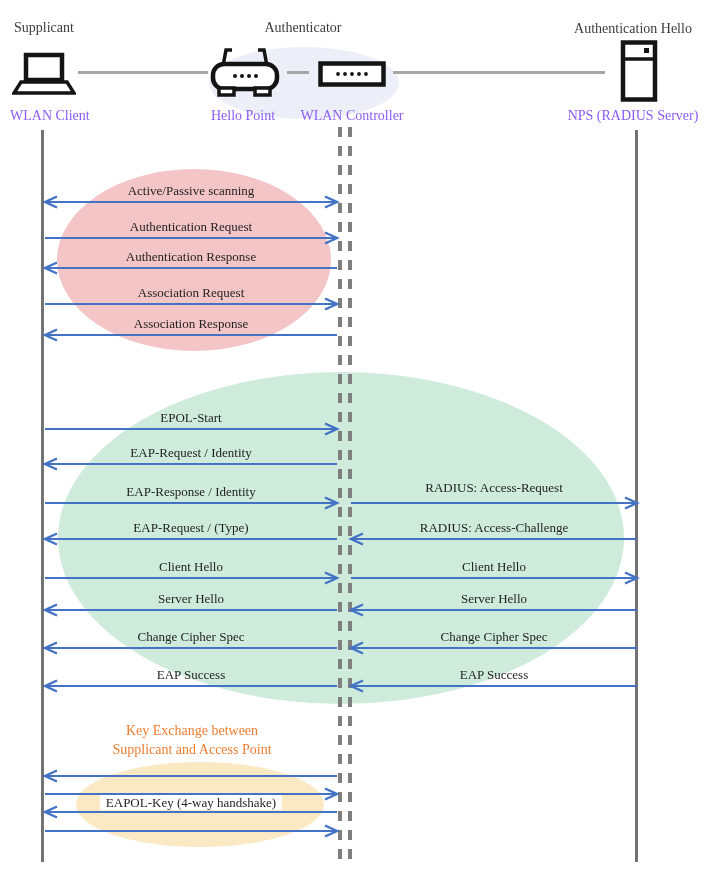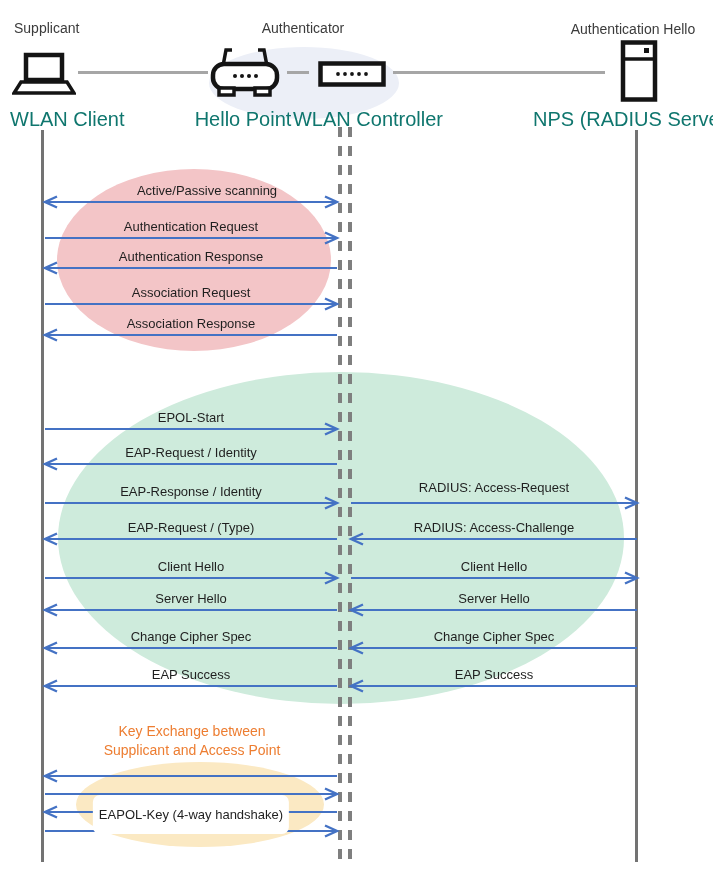--- a/index.html
+++ b/index.html
@@ -1,35 +1,35 @@
 <!DOCTYPE html>
 <html><head>
 <meta charset="utf-8">
 <style>
   html,body{margin:0;padding:0;background:#fff;}
   .canvas{
     position:relative;width:713px;height:875px;background:#ffffff;
-    font-family:Liberation Sans, sans-serif;overflow:hidden;
+    font-family:Liberation Serif, serif;overflow:hidden;
   }
   .ellipse{position:absolute;border-radius:50%;z-index:1;}
   .role-title{position:absolute;font-size:14px;color:#3b3b3b;white-space:nowrap;z-index:2;}
-  .device-label{position:absolute;font-size:20px;color:#0f766e;white-space:nowrap;z-index:2;}
+  .device-label{position:absolute;font-size:14px;color:#8b5cf6;white-space:nowrap;z-index:2;}
   .centered{transform:translateX(-50%);}
   .icon{position:absolute;z-index:3;}
   .connector{position:absolute;height:3px;background:#a6a6a6;top:71px;z-index:2;}
   .lifeline{position:absolute;width:3px;background:#737373;z-index:2;}
   .lifeline-dashed{position:absolute;width:3.5px;z-index:2;
     background:repeating-linear-gradient(to bottom,#7f7f7f 0 10px,transparent 10px 19px);}
   .phase-title{position:absolute;font-size:14px;white-space:nowrap;z-index:4;transform:translateX(-50%);}
   .phase-red{color:#c00000;}
   .phase-green{color:#35a85c;}
   .phase-orange{color:#ed7d31;}
   .msg-label{position:absolute;transform:translateX(-50%);font-size:13px;color:#1f1f1f;
     white-space:nowrap;z-index:4;line-height:15px;}
-  .msg-label.boxed{background:#ffffff;padding:12px 6px;border-radius:7px;}
+  .msg-label.boxed{background:#ffffff;padding:0 6px;}
   .ellipse-pink{left:57px;top:169px;width:274px;height:182px;background:#f3c5c7;}
   .ellipse-green{left:58px;top:372px;width:566px;height:332px;background:#ceebdc;}
   .ellipse-yellow{left:76px;top:762px;width:248px;height:85px;background:#fbe9c3;}
   .ellipse-authbg{left:209px;top:47px;width:190px;height:72px;background:#ecEFF7;z-index:1;}
 </style>
 </head>
 <body>
 
 <div class="canvas">
 
@@ -70,42 +70,42 @@
   </svg>
 
   <svg class="icon" style="left:620px;top:40px;" width="38" height="62" viewBox="0 0 38 62">
     <rect x="3" y="2.5" width="32" height="57" fill="#fff" stroke="#141414" stroke-width="4.5"></rect>
     <line x1="4" y1="19" x2="34" y2="19" stroke="#141414" stroke-width="3.5"></line>
     <rect x="24" y="8" width="5" height="5" fill="#141414"></rect>
   </svg>
 
   <div class="device-label" style="left:10px;top:108px;">WLAN Client</div>
   <div class="device-label centered" style="left:243px;top:108px;">Hello Point</div>
-  <div class="device-label centered" style="left:352px;top:108px;margin-left:16px;">WLAN Controller</div>
+  <div class="device-label centered" style="left:352px;top:108px;">WLAN Controller</div>
   <div class="device-label centered" style="left:633px;top:108px;">NPS (RADIUS Server)</div>
 
   <div class="lifeline" style="left:41px;top:130px;height:732px;"></div>
   <div class="lifeline-dashed" style="left:338px;top:127px;height:733px;"></div>
   <div class="lifeline-dashed" style="left:348px;top:127px;height:733px;"></div>
   <div class="lifeline" style="left:635px;top:130px;height:732px;"></div>
 
   <div class="ellipse ellipse-pink"></div>
   <div class="ellipse ellipse-green"></div>
   <div class="ellipse ellipse-yellow"></div>
 
   <div class="phase-title phase-orange" style="left:192px;top:723px;">Key Exchange between</div>
   <div class="phase-title phase-orange" style="left:192px;top:742px;">Supplicant and Access Point</div>
 
   <div id="messages-layer">
       <svg width="296" height="16" style="position: absolute; left: 43px; top: 194px; z-index: 3; overflow: visible;">
         <line x1="2" y1="8" x2="294" y2="8" stroke="#4472C4" stroke-width="2.2"></line>
         <polyline points="282,2.5 294,8 282,13.5" fill="none" stroke="#4472C4" stroke-width="2.4"></polyline>
         <polyline points="14,2.5 2,8 14,13.5" fill="none" stroke="#4472C4" stroke-width="2.4"></polyline>
       </svg>
-      <div class="msg-label" style="left: 191px; top: 183px; margin-left: 16px;">Active/Passive scanning</div>
+      <div class="msg-label" style="left: 191px; top: 183px;">Active/Passive scanning</div>
       <svg width="296" height="16" style="position: absolute; left: 43px; top: 230px; z-index: 3; overflow: visible;">
         <line x1="2" y1="8" x2="294" y2="8" stroke="#4472C4" stroke-width="2.2"></line>
         <polyline points="282,2.5 294,8 282,13.5" fill="none" stroke="#4472C4" stroke-width="2.4"></polyline>
       </svg>
       <div class="msg-label" style="left: 191px; top: 219px;">Authentication Request</div>
       <svg width="296" height="16" style="position: absolute; left: 43px; top: 260px; z-index: 3; overflow: visible;">
         <line x1="2" y1="8" x2="294" y2="8" stroke="#4472C4" stroke-width="2.2"></line>
         <polyline points="14,2.5 2,8 14,13.5" fill="none" stroke="#4472C4" stroke-width="2.4"></polyline>
       </svg>
       <div class="msg-label" style="left: 191px; top: 249px;">Authentication Response</div>

